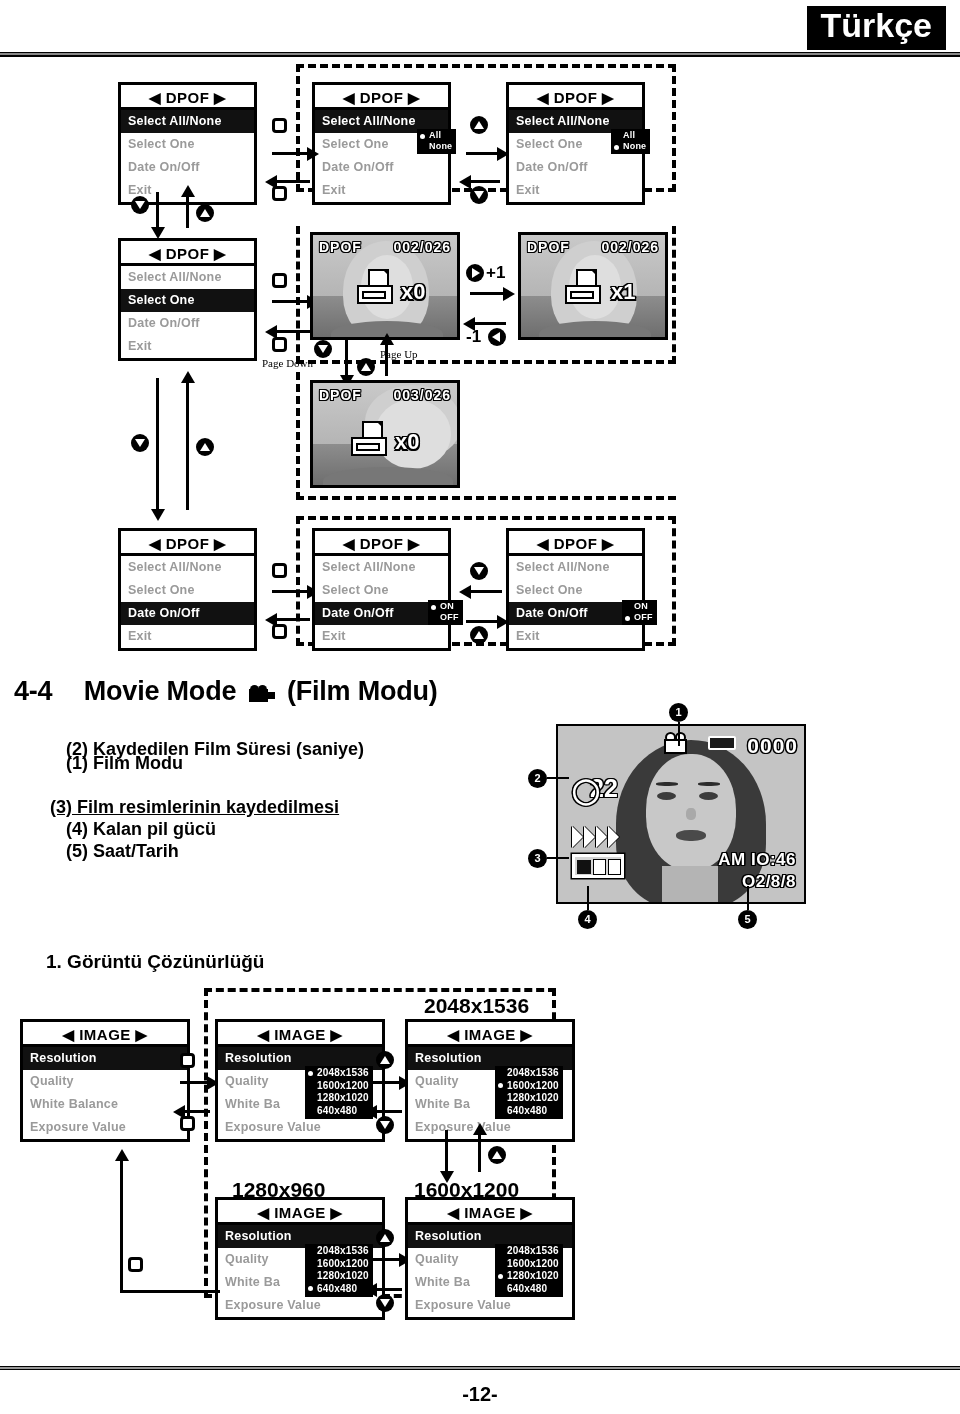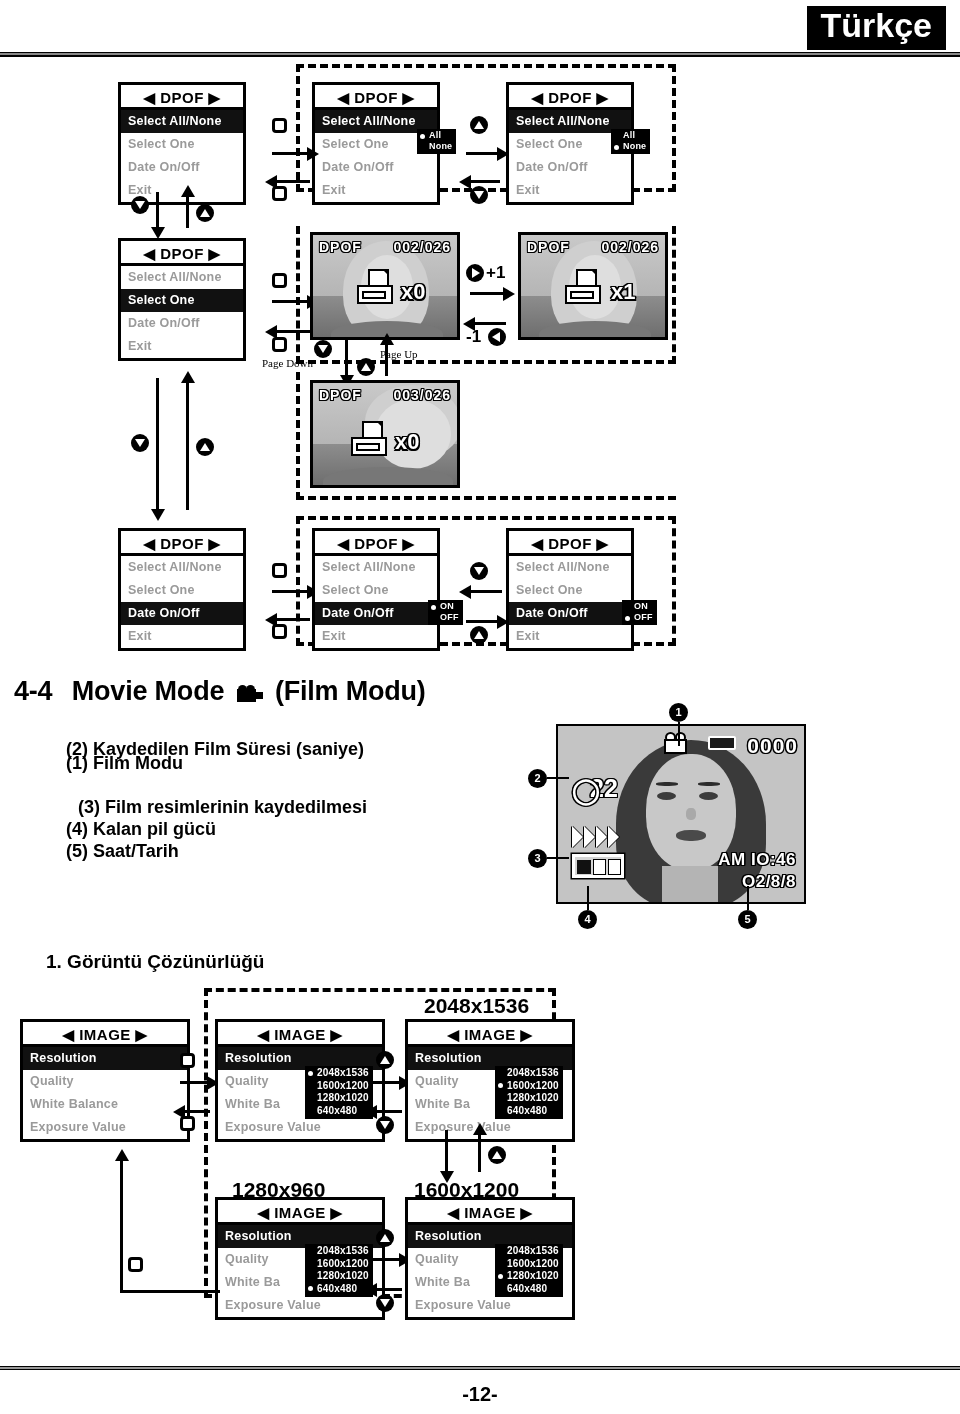--- a/index.html
+++ b/index.html
@@ -31,21 +31,21 @@
   .page-num {
     position: absolute; bottom: 8px; left: 0; width: 960px;
     text-align: center; font-size: 20px; font-weight: bold;
   }
 
   
   .lcd {
     position: absolute;
     background: #fff;
     border: 3px solid #000;
-    width: 128px;
+    width: 139px;
   }
   .lcd .title {
     height: 25px; line-height: 25px; text-align: center;
     font-size: 15px; font-weight: bold; letter-spacing: .5px;
     border-bottom: 3px solid #000;
     white-space: nowrap;
   }
   .lcd .row {
     height: 23px; line-height: 23px;
     padding-left: 7px;
@@ -463,30 +463,30 @@
     </div>
   </div>
 
   <div class="btn-tri down" style="left:470px; top:562px;"></div>
   <div class="harrow left" style="left:470px; top:590px; width:32px;"></div>
   <div class="harrow right" style="left:466px; top:620px; width:32px;"></div>
   <div class="btn-tri up" style="left:470px; top:626px;"></div>
 
   <div class="h-sec" style="left:14px; top:676px;">
     <span>4-4</span>
-    <span style="margin-left:12px;">Movie Mode</span>
+    <span style="margin-left:24px;">Movie Mode</span>
     <span class="ico-movie">
       <span class="r1"></span><span class="r2"></span><span class="b"></span><span class="ln"></span>
     </span>
     <span>(Film Modu)</span>
   </div>
 
   <div class="list-item" style="left:66px; top:753px;">(1) Film Modu</div>
   <div class="list-item" style="left:66px; top:739px;">(2) Kaydedilen Film Süresi (saniye)</div>
-  <div class="list-item" style="left:78px; top:797px;">(3) Film resimlerinin kaydedilmesi</div>
+  <div class="list-item" style="left:50px; top:797px;text-decoration:underline;">(3) Film resimlerinin kaydedilmesi</div>
   <div class="list-item" style="left:66px; top:819px;">(4) Kalan pil gücü</div>
   <div class="list-item" style="left:66px; top:841px;">(5) Saat/Tarih</div>
 
   <div class="movie-shot">
     <div class="ms-hair"></div>
     <div class="ms-face"></div>
     <div class="ms-brow" style="left:98px; top:56px;"></div>
     <div class="ms-brow" style="left:140px; top:56px;"></div>
     <div class="ms-eye" style="left:99px; top:66px;"></div>
     <div class="ms-eye" style="left:141px; top:66px;"></div>

